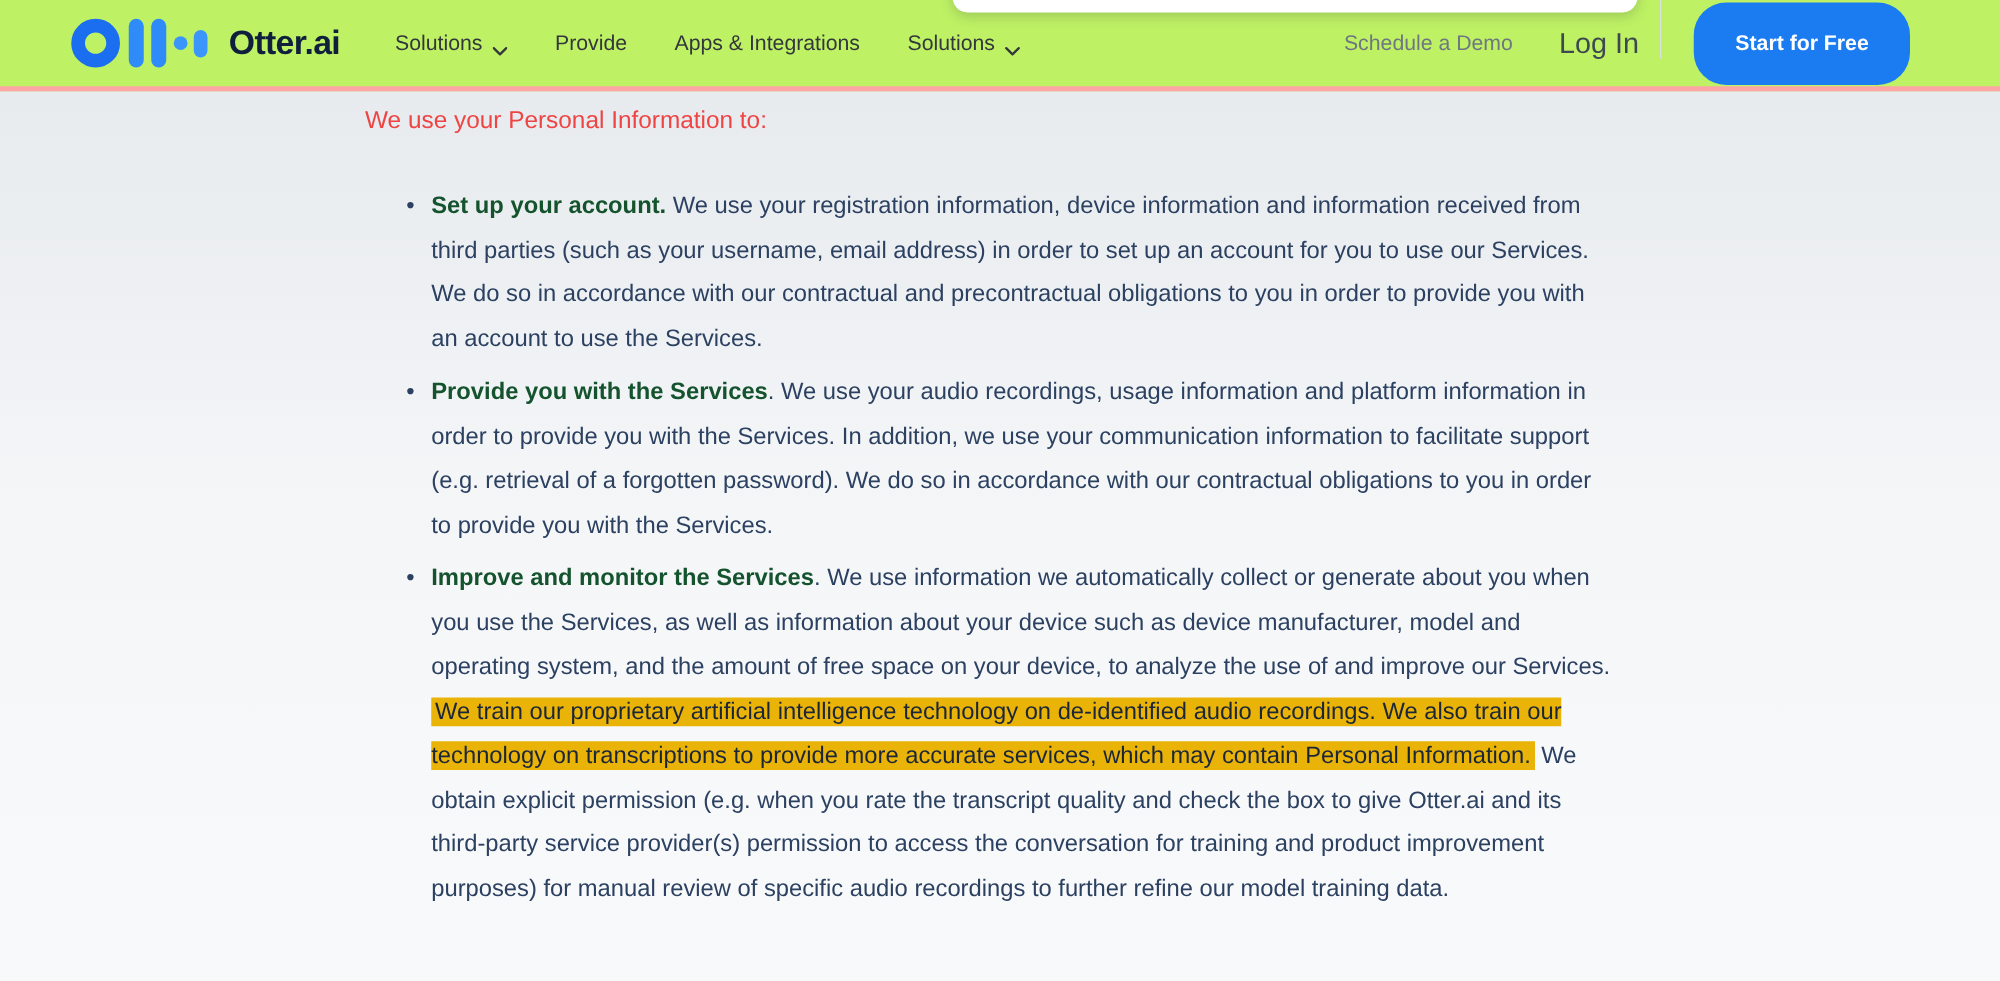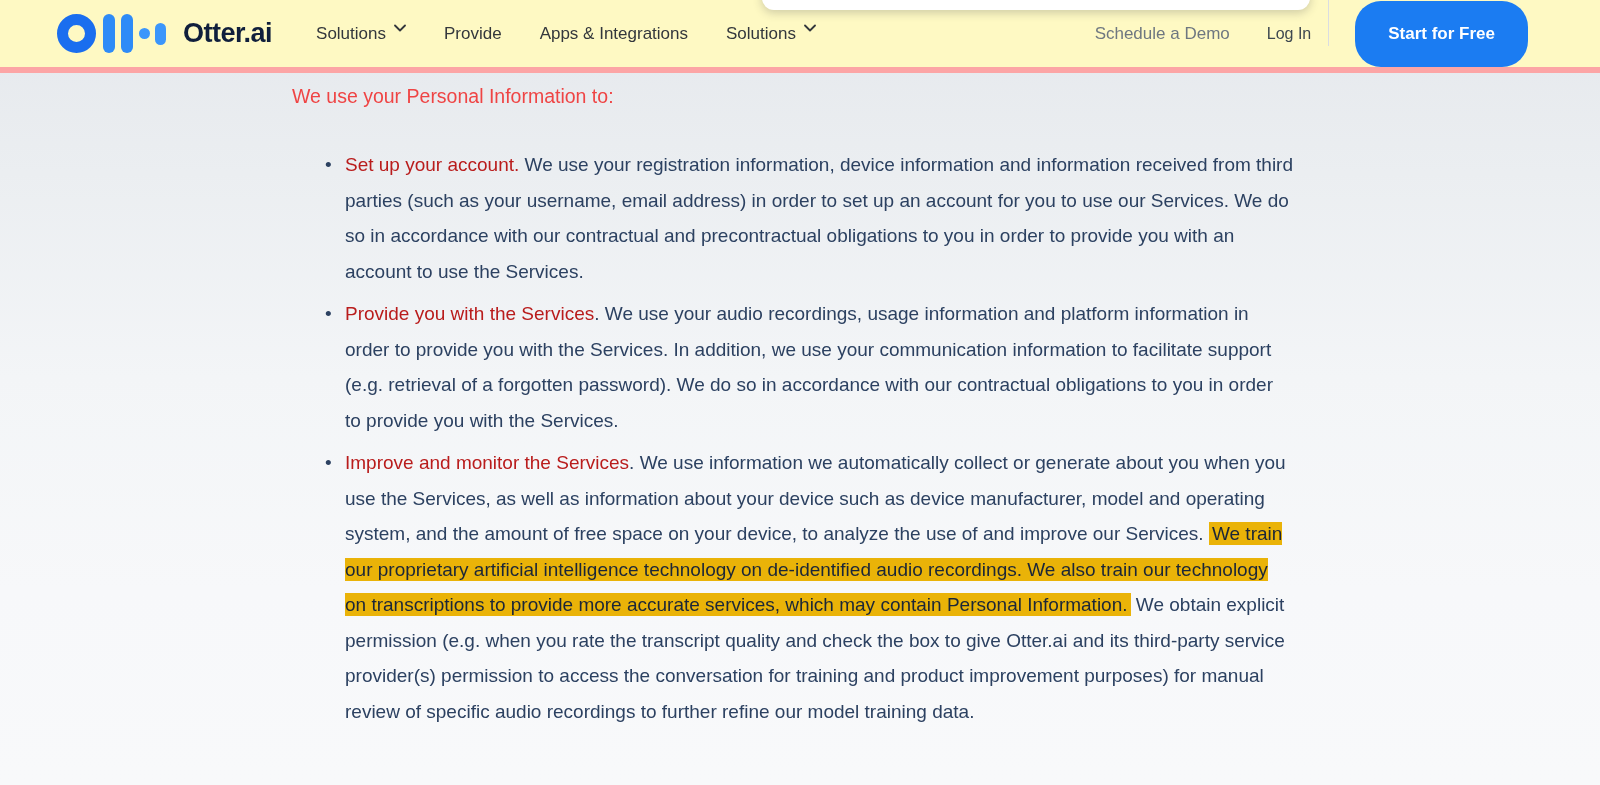--- a/index.html
+++ b/index.html
@@ -6,22 +6,22 @@
   html, body { width: 1600px; height: 785px; overflow: hidden; }
   body {
     font-family: "Liberation Sans", sans-serif;
     background: linear-gradient(180deg, #e5e8ec 0%, #ebeef1 22%, #f3f5f7 48%, #f7f8fa 75%, #f8f9fa 100%);
   }
 
   
   .header {
     position: relative;
     height: 73px;
-    background: #fef9c3;
-    border-bottom: 6px solid #fca5a5;
+    background: #bef264;
+    border-bottom: 4px solid #fca5a5;
     display: flex;
     align-items: center;
     padding: 0 72px 0 57px;
     z-index: 5;
   }
   .overlay-edge {
     position: absolute;
     left: 762px;
     top: -16px;
     width: 548px;
@@ -47,33 +47,33 @@
   .brand-text {
     margin-left: 17px;
     font-size: 27px;
     font-weight: 700;
     color: #101f3c;
     letter-spacing: -0.5px;
   }
 
   .nav { display: flex; align-items: center; margin-left: 44px; }
   .nav-item {
-    display: flex; align-items: flex-start;
+    display: flex; align-items: flex-end;
     margin-right: 38px;
     font-size: 17px;
     font-weight: 500;
     color: #33373c;
     cursor: pointer;
     white-space: nowrap;
   }
   .chev { margin-left: 8px; display: inline-flex; }
 
   .header-right { margin-left: auto; display: flex; align-items: center; }
   .demo-link { font-size: 17px; color: #6e7780; cursor: pointer; white-space: nowrap; }
-  .login-link { font-size: 16px; color: #3e4850; cursor: pointer; margin-left: 37px; white-space: nowrap; }
+  .login-link { font-size: 23px; color: #3e4850; cursor: pointer; margin-left: 37px; white-space: nowrap; }
   .vdivider {
     width: 1px; height: 56px;
     background: #dadde1;
     margin-left: 17px;
     align-self: flex-start;
     margin-top: -11px;
   }
   .cta-button {
     margin-left: 26px;
     height: 66px;
@@ -107,21 +107,21 @@
     margin-bottom: 7px;
   }
   .policy-list li::before {
     content: "•";
     position: absolute;
     left: -20px;
     top: 0;
     color: #2c4161;
     font-size: 19px;
   }
-  .b { font-weight: 400; color: #b91c1c; }
+  .b { font-weight: 700; color: #14532d; }
   .hl {
     background: #eab308;
     color: #1b2638;
     padding: 1px 3px;
   }
   .truncated-line {
     position: absolute;
     left: 330px;
     bottom: 0;
     width: 800px;

